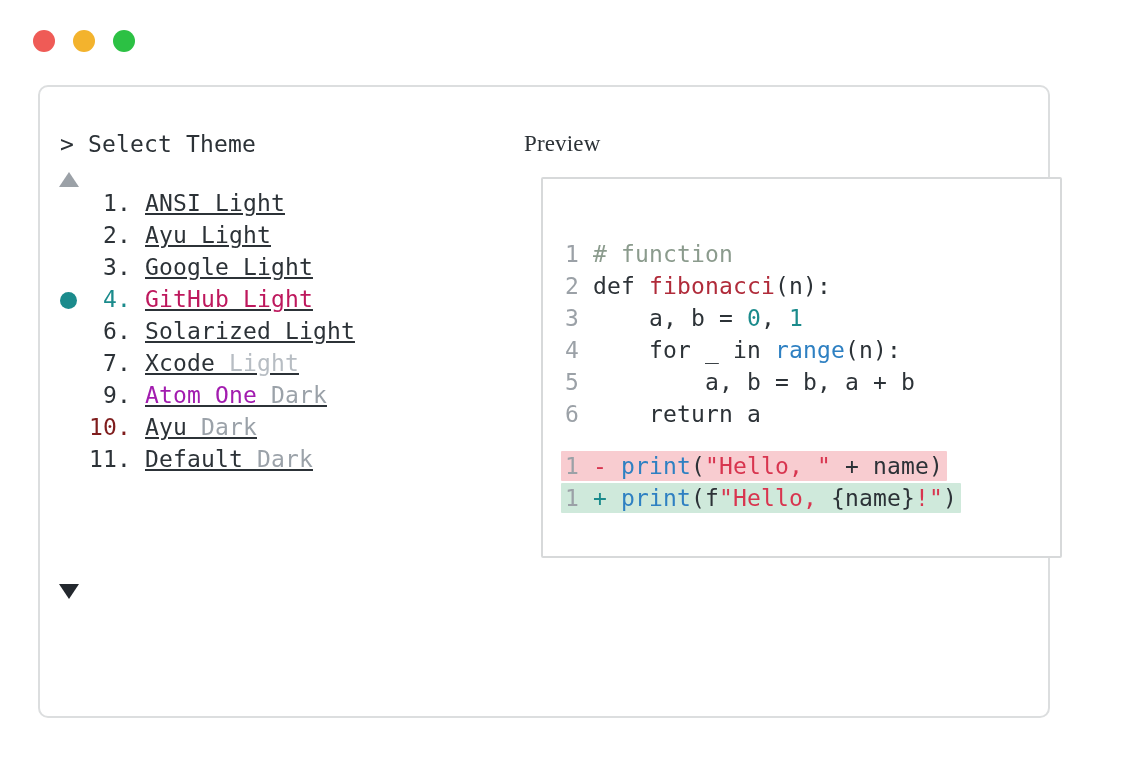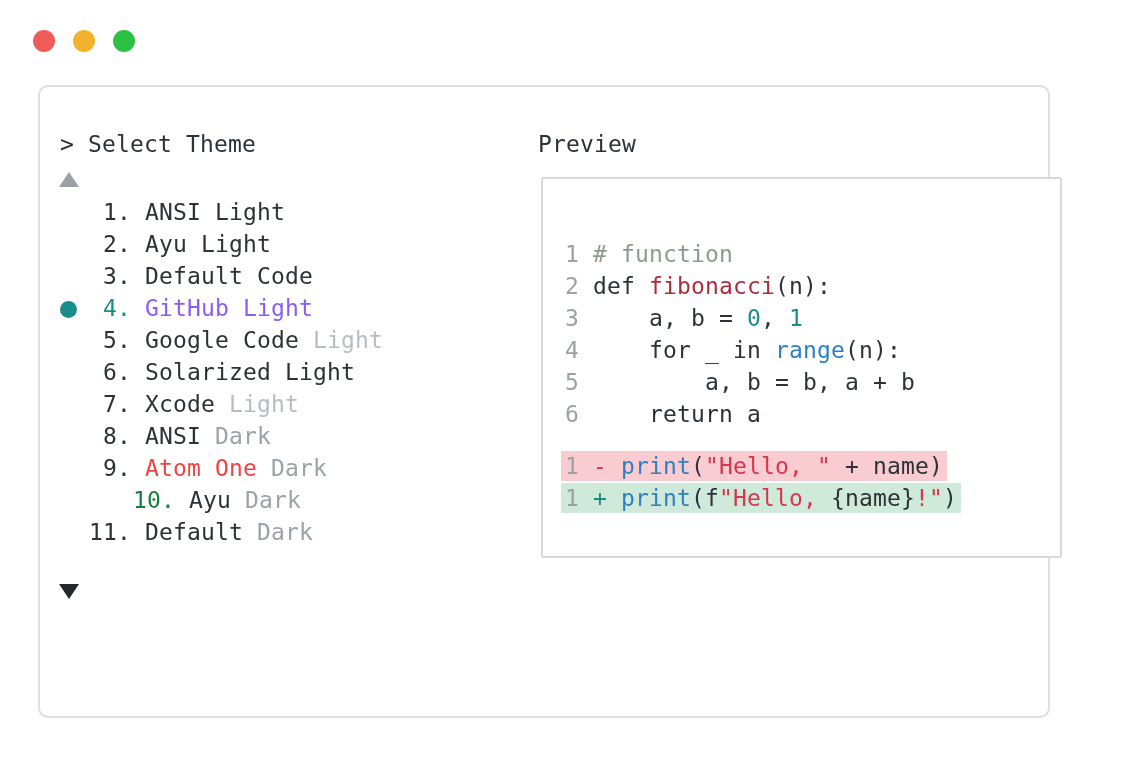--- a/index.html
+++ b/index.html
@@ -16,27 +16,27 @@
   .lights { position: absolute; left: 33px; top: 30px; display: flex; gap: 18px; }
   .light { width: 22px; height: 22px; border-radius: 50%; display: block; }
 
   
   .panel {
     position: absolute; left: 38px; top: 85px; width: 1012px; height: 633px;
     border: 2px solid #dcdedf; border-radius: 10px; background: #fff;
   }
 
   .picker-title { position: absolute; left: 20px; top: 41px; line-height: 32px; white-space: pre; }
-  .preview-label { position: absolute; left: 498px; top: 41px; line-height: 32px; }
+  .preview-label { position: absolute; left: 484px; top: 41px; line-height: 32px; font-family: Liberation Serif, serif; }
 
   .arrow { position: absolute; width: 0; height: 0; }
   .arrow.up   { left: 19px; top: 85px;  border-left: 10px solid transparent; border-right: 10px solid transparent; border-bottom: 15px solid #9ba1a7; }
   .arrow.down { left: 19px; top: 497px; border-left: 10px solid transparent; border-right: 10px solid transparent; border-top: 15px solid #23282e; }
 
-  .theme-list { position: absolute; left: 20px; top: 109px; }
+  .theme-list { position: absolute; left: 20px; top: 100px; text-decoration: underline; }
   .trow { height: 32px; line-height: 32px; white-space: pre; cursor: default; }
   .marker { display: inline-block; width: 29px; }
   .dot { display: inline-block; width: 17px; height: 17px; border-radius: 50%; background: #1b8b8c; vertical-align: -2px; }
   .tnum { display: inline-block; width: 42px; text-align: right; }
   .tname { margin-left: 14px; }
 
   .preview-box {
     position: absolute; left: 501px; top: 90px; width: 521px; height: 381px;
     border: 2px solid #d7d9da; border-radius: 2px; background: #fff; padding-left: 36px;
   }
@@ -60,28 +60,26 @@
 </div>
 
 <div class="panel" style="border-color: rgb(220, 222, 223);">
   <div class="picker-title">&gt; Select Theme</div>
   <div class="preview-label">Preview</div>
 
   <div class="arrow up" style="border-bottom-color: rgb(155, 161, 167);"></div>
   <div class="theme-list">
       <div class="trow"><span class="marker"></span><span class="tnum" style="color: rgb(44, 50, 55);">1.</span><span class="tname"><span style="color: rgb(44, 50, 55);">ANSI Light</span></span></div>
       <div class="trow"><span class="marker"></span><span class="tnum" style="color: rgb(44, 50, 55);">2.</span><span class="tname"><span style="color: rgb(44, 50, 55);">Ayu Light</span></span></div>
-      <div class="trow"><span class="marker"></span><span class="tnum" style="color: rgb(44, 50, 55);">3.</span><span class="tname"><span style="color: rgb(44, 50, 55);">Default Code</span></span></div>
-      <div class="trow"><span class="marker"><span class="dot"></span></span><span class="tnum" style="color: rgb(27, 139, 140);">4.</span><span class="tname"><span style="color: #8b5cf6;">GitHub Light</span></span></div>
-      <div class="trow"><span class="marker"></span><span class="tnum" style="color: rgb(44, 50, 55);">5.</span><span class="tname"><span style="color: rgb(44, 50, 55);">Google Code </span><span style="color: rgb(183, 189, 195);">Light</span></span></div>
+      <div class="trow"><span class="marker"></span><span class="tnum" style="color: rgb(44, 50, 55);">3.</span><span class="tname"><span style="color: rgb(44, 50, 55);">Google Light</span></span></div>
+      <div class="trow"><span class="marker"><span class="dot"></span></span><span class="tnum" style="color: rgb(27, 139, 140);">4.</span><span class="tname"><span style="color: #be185d;">GitHub Light</span></span></div>
       <div class="trow"><span class="marker"></span><span class="tnum" style="color: rgb(44, 50, 55);">6.</span><span class="tname"><span style="color: rgb(44, 50, 55);">Solarized Light</span></span></div>
       <div class="trow"><span class="marker"></span><span class="tnum" style="color: rgb(44, 50, 55);">7.</span><span class="tname"><span style="color: rgb(44, 50, 55);">Xcode </span><span style="color: rgb(183, 189, 195);">Light</span></span></div>
-      <div class="trow"><span class="marker"></span><span class="tnum" style="color: rgb(44, 50, 55);">8.</span><span class="tname"><span style="color: rgb(44, 50, 55);">ANSI </span><span style="color: rgb(155, 162, 169);">Dark</span></span></div>
-      <div class="trow"><span class="marker"></span><span class="tnum" style="color: rgb(44, 50, 55);">9.</span><span class="tname"><span style="color: #ef4444;">Atom One </span><span style="color: rgb(155, 162, 169);">Dark</span></span></div>
-      <div class="trow"><span class="marker"></span><span class="tnum" style="color: #15803d; margin-left: 44px;">10.</span><span class="tname"><span style="color: rgb(44, 50, 55);">Ayu </span><span style="color: rgb(155, 162, 169);">Dark</span></span></div>
+      <div class="trow"><span class="marker"></span><span class="tnum" style="color: rgb(44, 50, 55);">9.</span><span class="tname"><span style="color: #a21caf;">Atom One </span><span style="color: rgb(155, 162, 169);">Dark</span></span></div>
+      <div class="trow"><span class="marker"></span><span class="tnum" style="color: #7f1d1d;">10.</span><span class="tname"><span style="color: rgb(44, 50, 55);">Ayu </span><span style="color: rgb(155, 162, 169);">Dark</span></span></div>
       <div class="trow"><span class="marker"></span><span class="tnum" style="color: rgb(44, 50, 55);">11.</span><span class="tname"><span style="color: rgb(44, 50, 55);">Default </span><span style="color: rgb(155, 162, 169);">Dark</span></span></div>
     </div>
   <div class="arrow down" style="border-top-color: rgb(35, 40, 46);"></div>
 
   <div class="preview-box" style="border-color: rgb(215, 217, 218);">
     <div class="code"><div class="cline"><span class="lnum" style="color: rgb(155, 161, 167);">1</span><span class="lbody"><span style="color: rgb(139, 155, 141);"># function</span></span></div><div class="cline"><span class="lnum" style="color: rgb(155, 161, 167);">2</span><span class="lbody"><span style="color: rgb(44, 50, 55);">def </span><span style="color: rgb(176, 43, 58);">fibonacci</span><span style="color: rgb(44, 50, 55);">(n):</span></span></div><div class="cline"><span class="lnum" style="color: rgb(155, 161, 167);">3</span><span class="lbody"><span style="color: rgb(44, 50, 55);">    a, b = </span><span style="color: rgb(27, 139, 140);">0</span><span style="color: rgb(44, 50, 55);">, </span><span style="color: rgb(27, 139, 140);">1</span></span></div><div class="cline"><span class="lnum" style="color: rgb(155, 161, 167);">4</span><span class="lbody"><span style="color: rgb(44, 50, 55);">    for _ in </span><span style="color: rgb(46, 128, 194);">range</span><span style="color: rgb(44, 50, 55);">(n):</span></span></div><div class="cline"><span class="lnum" style="color: rgb(155, 161, 167);">5</span><span class="lbody"><span style="color: rgb(44, 50, 55);">        a, b = b, a + b</span></span></div><div class="cline"><span class="lnum" style="color: rgb(155, 161, 167);">6</span><span class="lbody"><span style="color: rgb(44, 50, 55);">    return a</span></span></div><div class="code-spacer"></div><div class="cline"><span class="dbg" style="background: rgb(248, 204, 208);"><span class="lnum" style="color: rgb(155, 161, 167);">1</span><span class="lbody"><span style="color: rgb(216, 53, 79);">- </span><span style="color: rgb(46, 128, 194);">print</span><span style="color: rgb(44, 50, 55);">(</span><span style="color: rgb(216, 53, 79);">"Hello, "</span><span style="color: rgb(44, 50, 55);"> + name)</span></span></span></div><div class="cline"><span class="dbg" style="background: rgb(207, 233, 219);"><span class="lnum" style="color: rgb(155, 161, 167);">1</span><span class="lbody"><span style="color: rgb(27, 139, 140);">+ </span><span style="color: rgb(46, 128, 194);">print</span><span style="color: rgb(44, 50, 55);">(f</span><span style="color: rgb(216, 53, 79);">"Hello, </span><span style="color: rgb(44, 50, 55);">{name}</span><span style="color: rgb(216, 53, 79);">!"</span><span style="color: rgb(44, 50, 55);">)</span></span></span></div></div>
   </div>
 
 </div>
 

